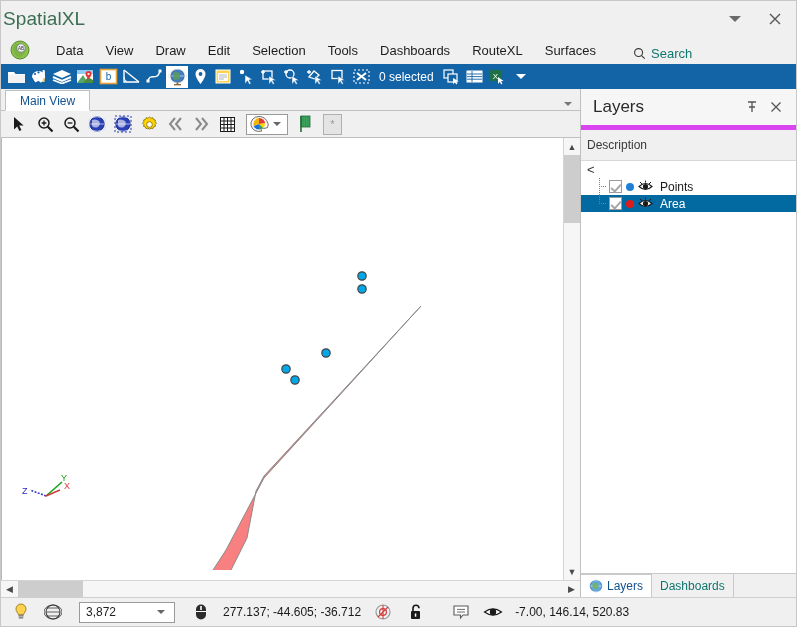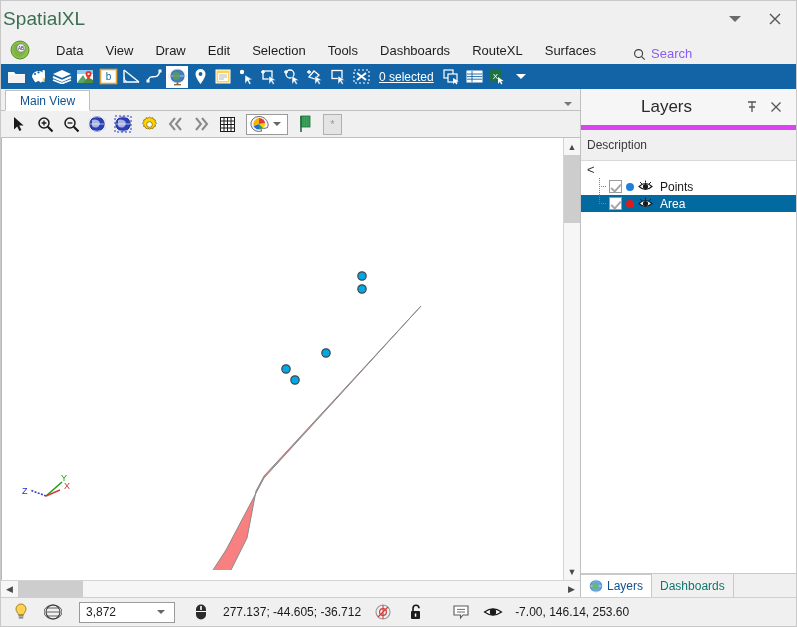--- a/index.html
+++ b/index.html
@@ -71,24 +71,24 @@
   }
   .menu-item {
     padding: 3px 11px;
     color: #1d1d1d;
     font-size: 13px;
     white-space: nowrap;
   }
   .menu-search {
     margin-left: 26px;
     display: flex;
-    align-items: flex-end;
+    align-items: center;
     gap: 5px;
     font-size: 13px;
-    color: #8b5cf6;
+    color: #0f766e;
     margin-top: 6px;
   }
 
   
   .ribbon {
     height: 25px;
     background: #1264a7;
     display: flex;
     align-items: center;
     padding: 0 4px;
@@ -100,21 +100,20 @@
     display: flex; align-items: center; justify-content: center;
     position: relative;
     flex: 0 0 auto;
   }
   .rib-btn.active { background: #ffffff; }
   .rib-label {
     color: #ffffff;
     font-size: 12px;
     padding: 0 6px;
     white-space: nowrap;
-    text-decoration: underline;
   }
   .rib-caret {
     width: 0; height: 0;
     border-left: 5px solid transparent;
     border-right: 5px solid transparent;
     border-top: 5px solid #ffffff;
     margin: 0 6px;
   }
 
   
@@ -268,21 +267,20 @@
   .hscroll .track { flex: 1 1 auto; }
 
   
   .layers-panel {
     width: 216px;
     flex: 0 0 216px;
     background: #f6f6f6;
     border-left: 1px solid #c0c0c0;
     display: flex;
     flex-direction: column;
-    text-align: center;
   }
   .lp-header {
     height: 36px;
     display: flex;
     align-items: center;
     padding: 0 8px 0 12px;
     background: #f6f6f6;
   }
   .lp-title {
     font-size: 17px;
@@ -879,15 +877,15 @@
         <path d="M2 2 h14 v9 h-5 l-2.5 3 v-3 H2Z" fill="#ffffff" stroke="#5a5a5a" stroke-width="1.1"></path>
         <path d="M5 5.4 h8 M5 8 h8" stroke="#5a5a5a" stroke-width=".9"></path>
       </svg>
     </div>
     <div class="sb-btn">
       <svg width="20" height="14" viewBox="0 0 20 14">
         <path d="M1.5 7 Q10 .8 18.5 7 Q10 13.2 1.5 7Z" fill="#ffffff" stroke="#1a1a1a" stroke-width="1.2"></path>
         <circle cx="10" cy="7" r="3.2" fill="#1a1a1a"></circle>
       </svg>
     </div>
-    <div class="sb-text">-7.00, 146.14, 253.60</div>
+    <div class="sb-text">-7.00, 146.14, 520.83</div>
   </div>
 </div>
 
 </body></html>

